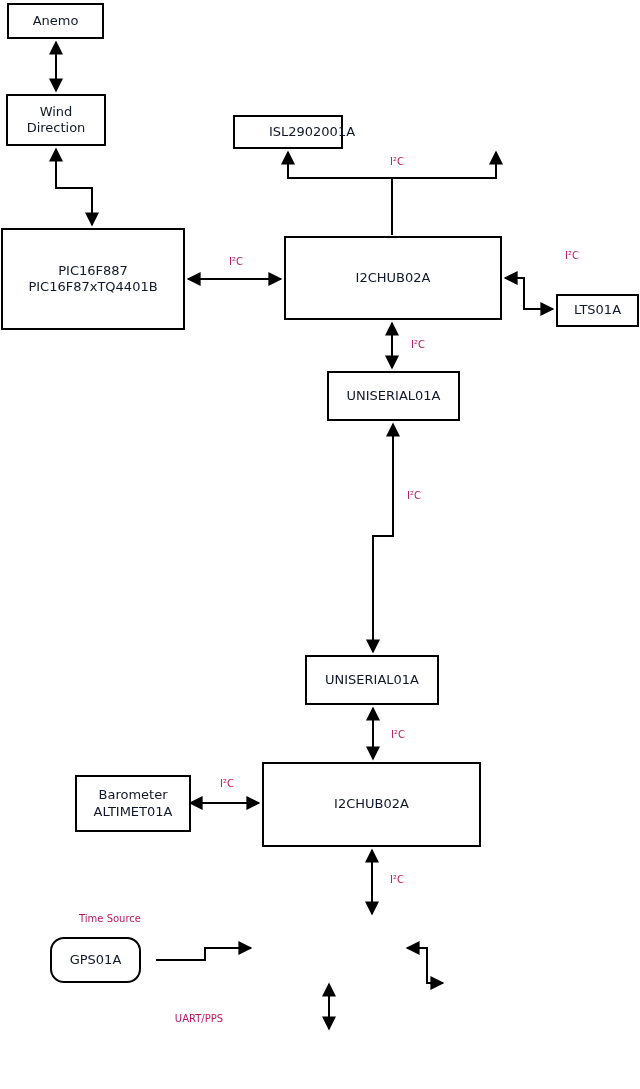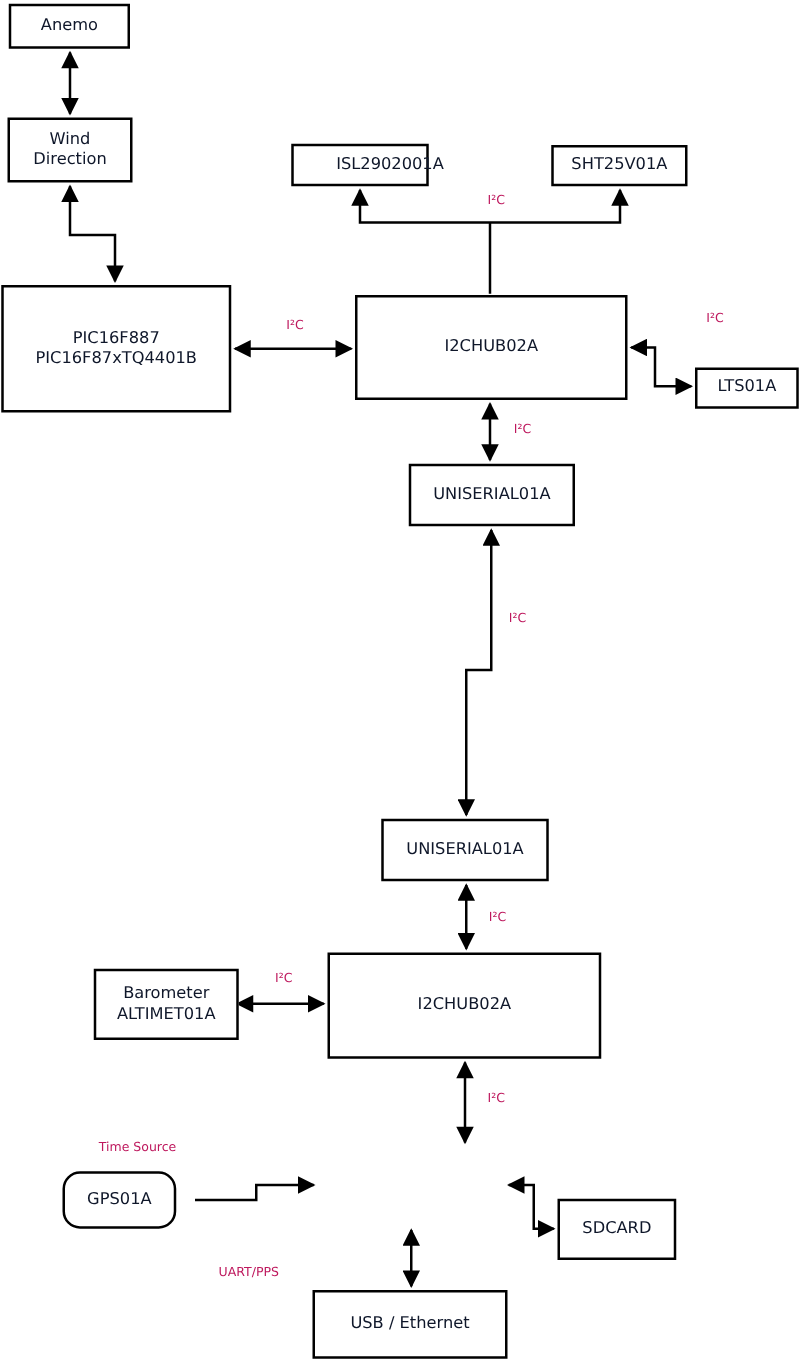--- a/index.html
+++ b/index.html
@@ -88,23 +88,20 @@
 
   <div class="node" style="left:1px; top:228px; width:184px; height:102px;">
     <span>PIC16F887</span>
     <span>PIC16F87xTQ4401B</span>
   </div>
 
   <div class="node" style="left:233px; top:115px; width:110px; height:34px;padding-left:48px;">
     <span>ISL2902001A</span>
   </div>
 
-  <div class="node" style="left:441px; top:116px; width:109px; height:33px;">
-    <span>SHT25V01A</span>
-  </div>
 
   <div class="node" style="left:284px; top:236px; width:218px; height:84px;">
     <span>I2CHUB02A</span>
   </div>
 
   <div class="node" style="left:556px; top:294px; width:83px; height:33px;">
     <span>LTS01A</span>
   </div>
 
   <div class="node" style="left:327px; top:371px; width:133px; height:50px;">
@@ -122,27 +119,21 @@
   <div class="node" style="left:75px; top:775px; width:116px; height:57px;">
     <span>Barometer</span>
     <span>ALTIMET01A</span>
   </div>
 
 
   <div class="node" style="left:50px; top:937px; width:91px; height:46px;border-radius:14px;">
     <span>GPS01A</span>
   </div>
 
-  <div class="node" style="left:446px; top:959px; width:95px; height:49px;">
-    <span>SDCARD</span>
-  </div>
 
-  <div class="node" style="left:250px; top:1032px; width:156px; height:55px;">
-    <span>USB / Ethernet</span>
-  </div>
 
   <div class="edge-label" style="left:236px; top:261px;">I²C</div>
   <div class="edge-label" style="left:397px; top:161px;">I²C</div>
   <div class="edge-label" style="left:572px; top:255px;">I²C</div>
   <div class="edge-label" style="left:418px; top:344px;">I²C</div>
   <div class="edge-label" style="left:414px; top:495px;">I²C</div>
   <div class="edge-label" style="left:398px; top:734px;">I²C</div>
   <div class="edge-label" style="left:227px; top:783px;">I²C</div>
   <div class="edge-label" style="left:397px; top:879px;">I²C</div>
   <div class="edge-label" style="left:199px; top:978px;margin-top:40px;">UART/PPS</div>

